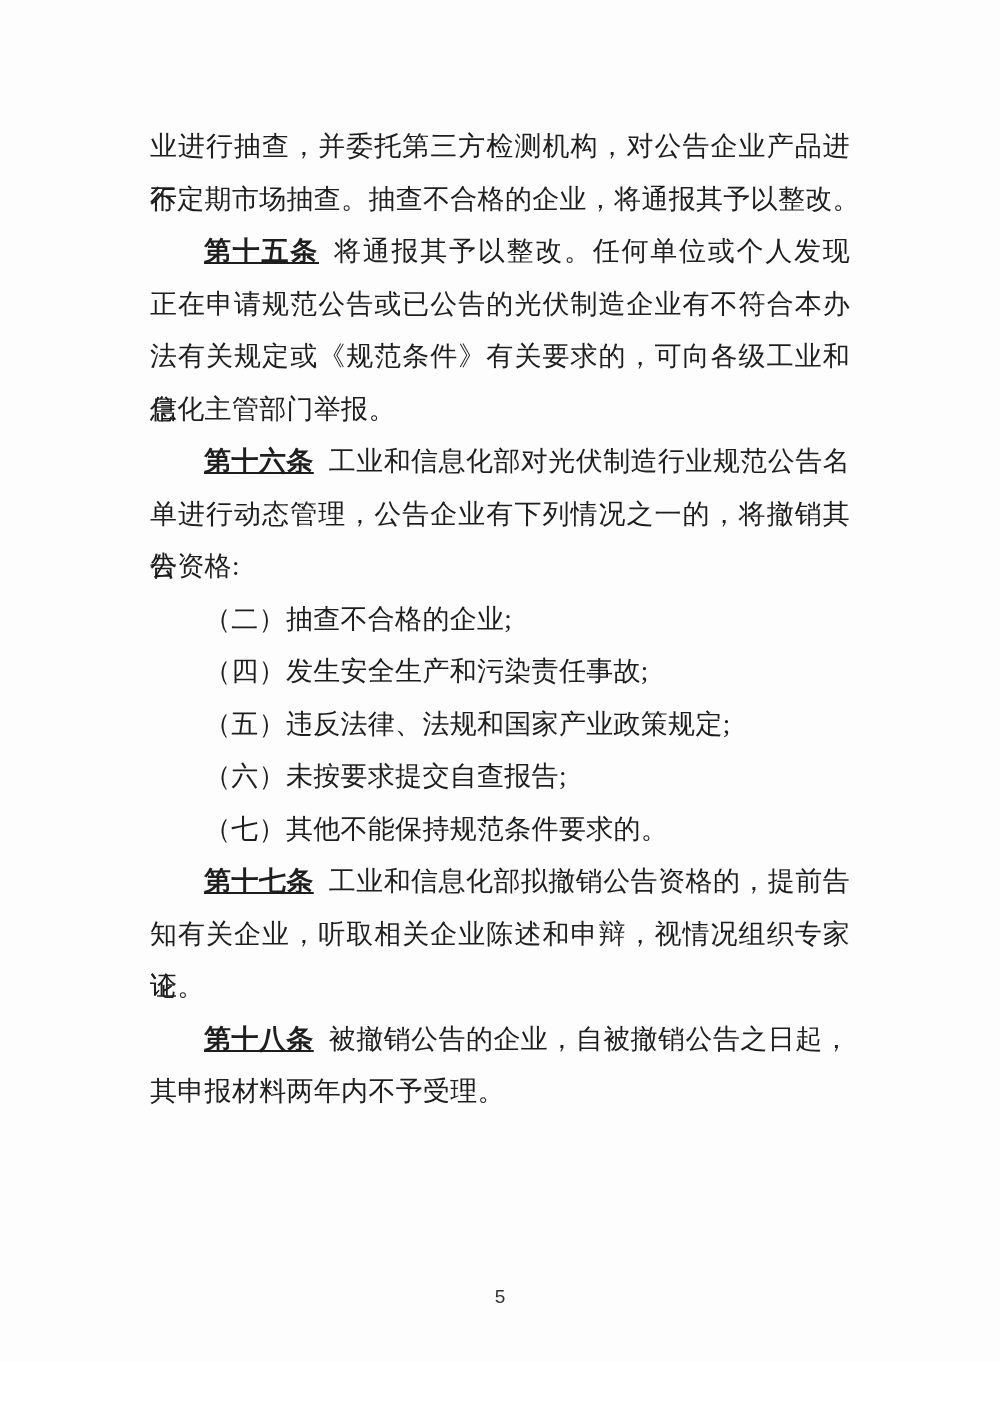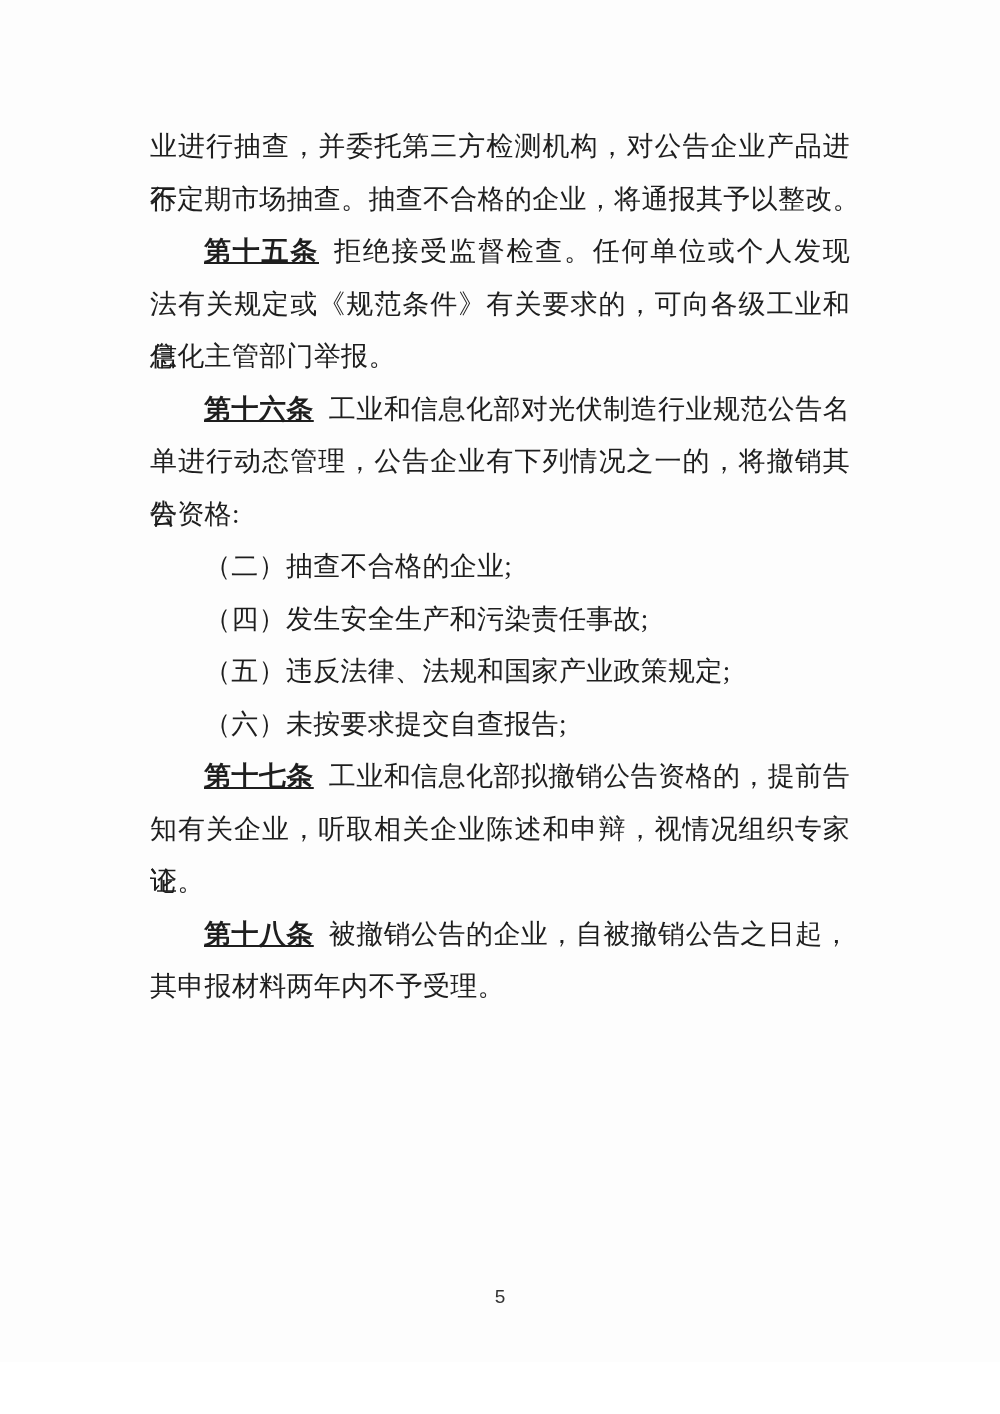--- a/index.html
+++ b/index.html
@@ -50,30 +50,32 @@
     color: #333333;
   }
 </style>
 </head>
 <body>
 
 <div class="page">
   <div class="content" id="doc-body">
       <div class="line fill">业进行抽查，并委托第三方检测机构，对公告企业产品进行</div>
       <div class="line">不定期市场抽查。抽查不合格的企业，将通报其予以整改。</div>
-      <div class="line fill indent"><span class="lead">第十五条</span><span>拒绝接受监督检查。任何单位或个人发现</span></div>
+      <div class="line fill indent"><span class="lead">第十五条</span><span>将通报其予以整改。任何单位或个人发现</span></div>
+      <div class="line fill">正在申请规范公告或已公告的光伏制造企业有不符合本办</div>
       <div class="line fill">法有关规定或《规范条件》有关要求的，可向各级工业和信</div>
       <div class="line">息化主管部门举报。</div>
       <div class="line fill indent"><span class="lead">第十六条</span><span>工业和信息化部对光伏制造行业规范公告名</span></div>
       <div class="line fill">单进行动态管理，公告企业有下列情况之一的，将撤销其公</div>
       <div class="line">告资格:</div>
       <div class="line indent">（二）抽查不合格的企业;</div>
       <div class="line indent">（四）发生安全生产和污染责任事故;</div>
       <div class="line indent">（五）违反法律、法规和国家产业政策规定;</div>
       <div class="line indent">（六）未按要求提交自查报告;</div>
+      <div class="line indent">（七）其他不能保持规范条件要求的。</div>
       <div class="line fill indent"><span class="lead">第十七条</span><span>工业和信息化部拟撤销公告资格的，提前告</span></div>
       <div class="line fill">知有关企业，听取相关企业陈述和申辩，视情况组织专家论</div>
       <div class="line">证。</div>
       <div class="line fill indent"><span class="lead">第十八条</span><span>被撤销公告的企业，自被撤销公告之日起，</span></div>
       <div class="line">其申报材料两年内不予受理。</div>
     </div>
   <div class="pagenum">5</div>
 </div>
 
 </body></html>

